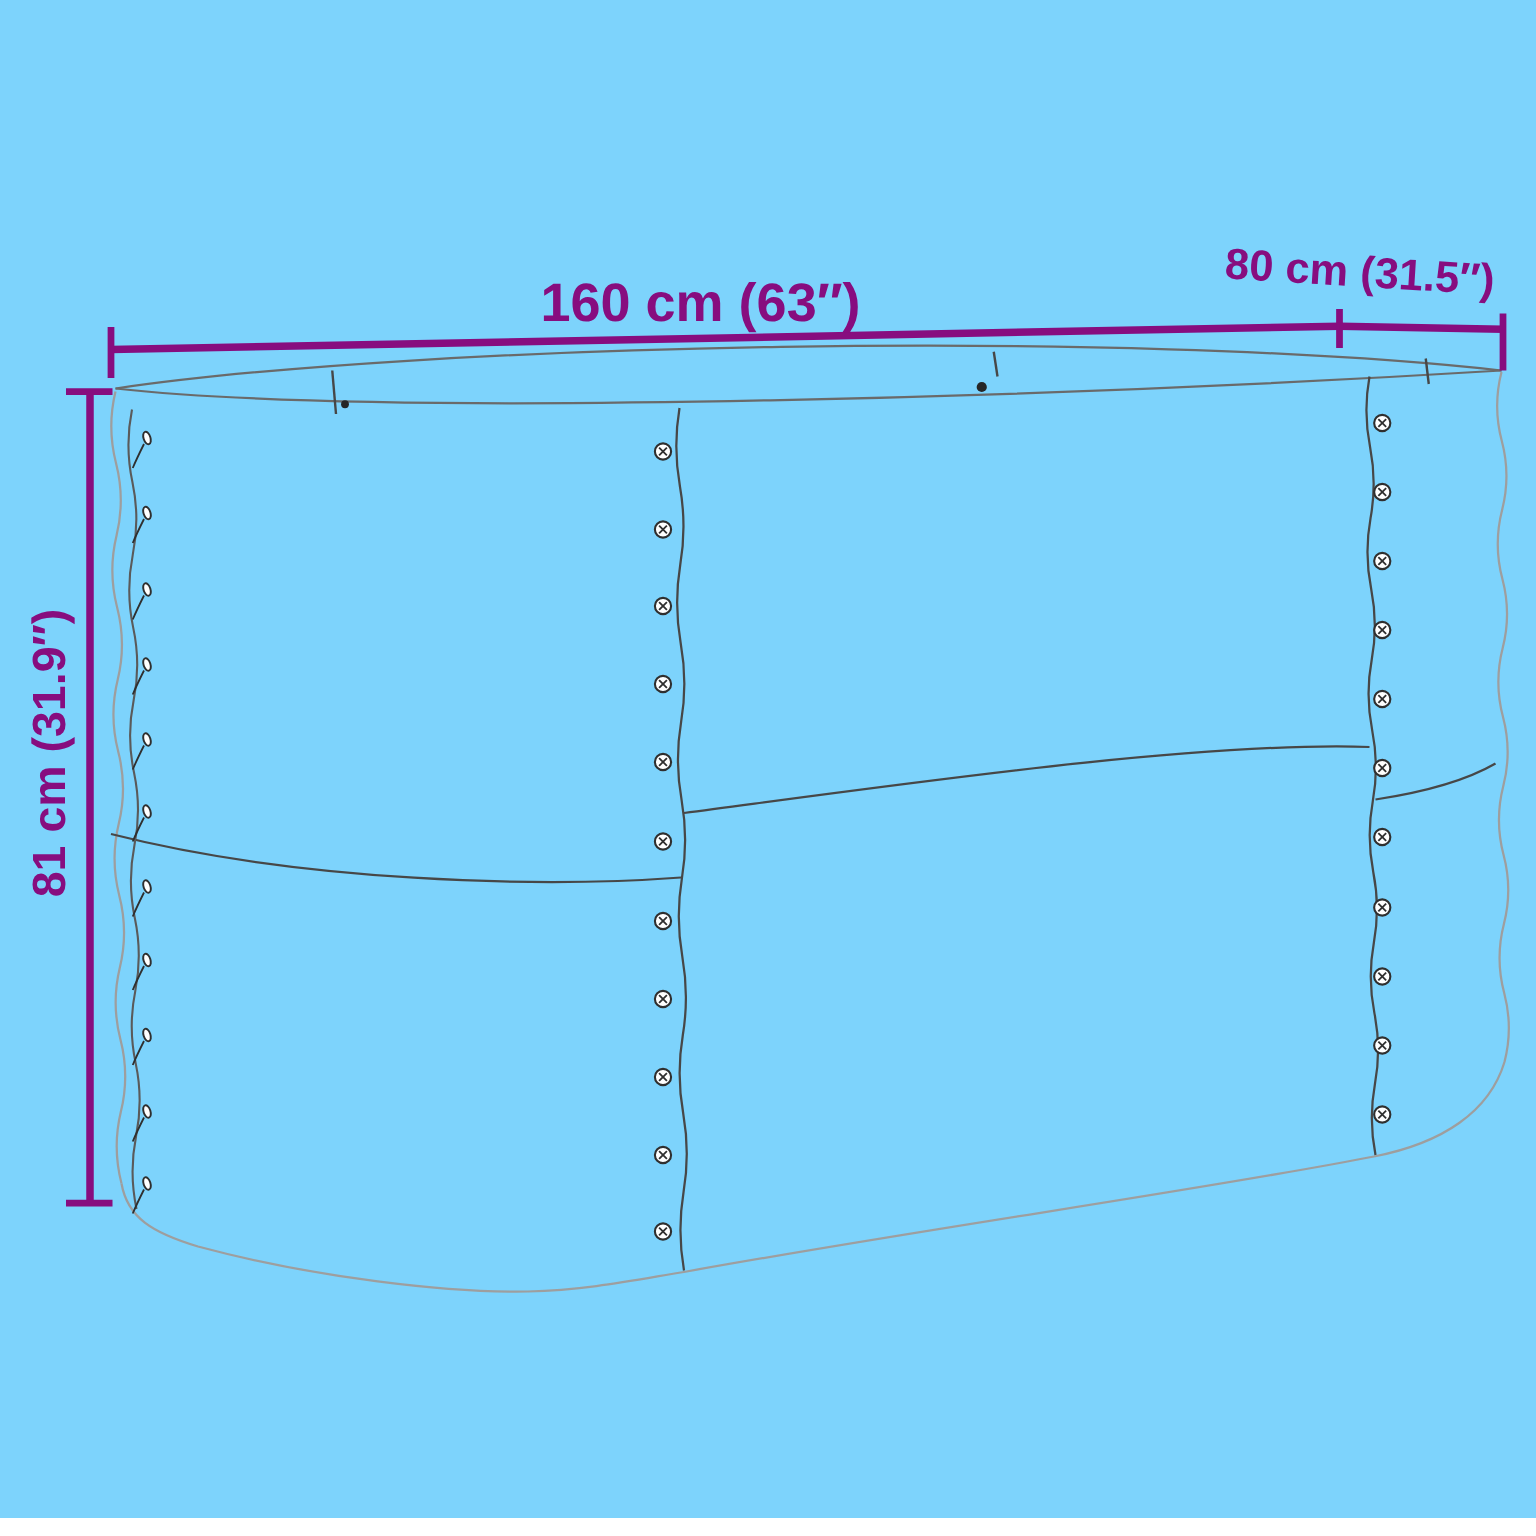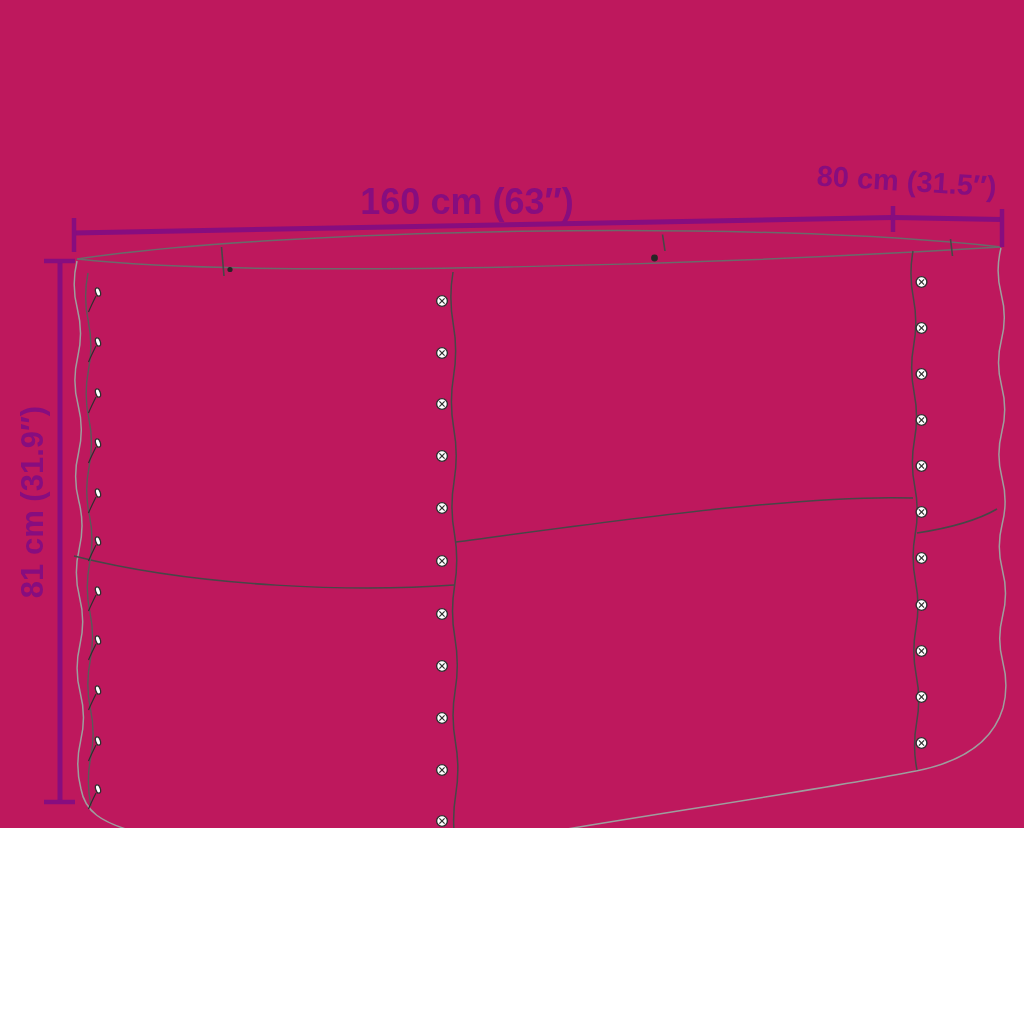--- a/index.html
+++ b/index.html
@@ -1,20 +1,20 @@
 <!DOCTYPE html>
 <html style="--accent: #870d7f;"><head>
 <meta charset="utf-8">
 <style>
   :root { --accent:#870d7f; }
   html,body { margin:0; padding:0; background:#ffffff; }
   .canvas {
     position:relative;
-    width:1024px; height:828px;
-    background:#be185d;
+    width:1024px; height:1012px;
+    background:#7dd3fc;
     font-family:"Liberation Sans", sans-serif;
     overflow:hidden;
   }
   svg { display:block; }
   .dim-line   { stroke:var(--accent); stroke-width:5;   fill:none; stroke-linecap:butt; }
   .dim-tick   { stroke:var(--accent); stroke-width:4.5; fill:none; stroke-linecap:butt; }
   .dim-label  { fill:var(--accent); font-weight:bold; font-family:"Liberation Sans", sans-serif; }
   .rim        { stroke:#6a6a6a; stroke-width:1.5; fill:none; }
   .rim-tick   { stroke:#474747; stroke-width:1.6; fill:none; }
   .rim-dot    { fill:#262626; stroke:none; }

